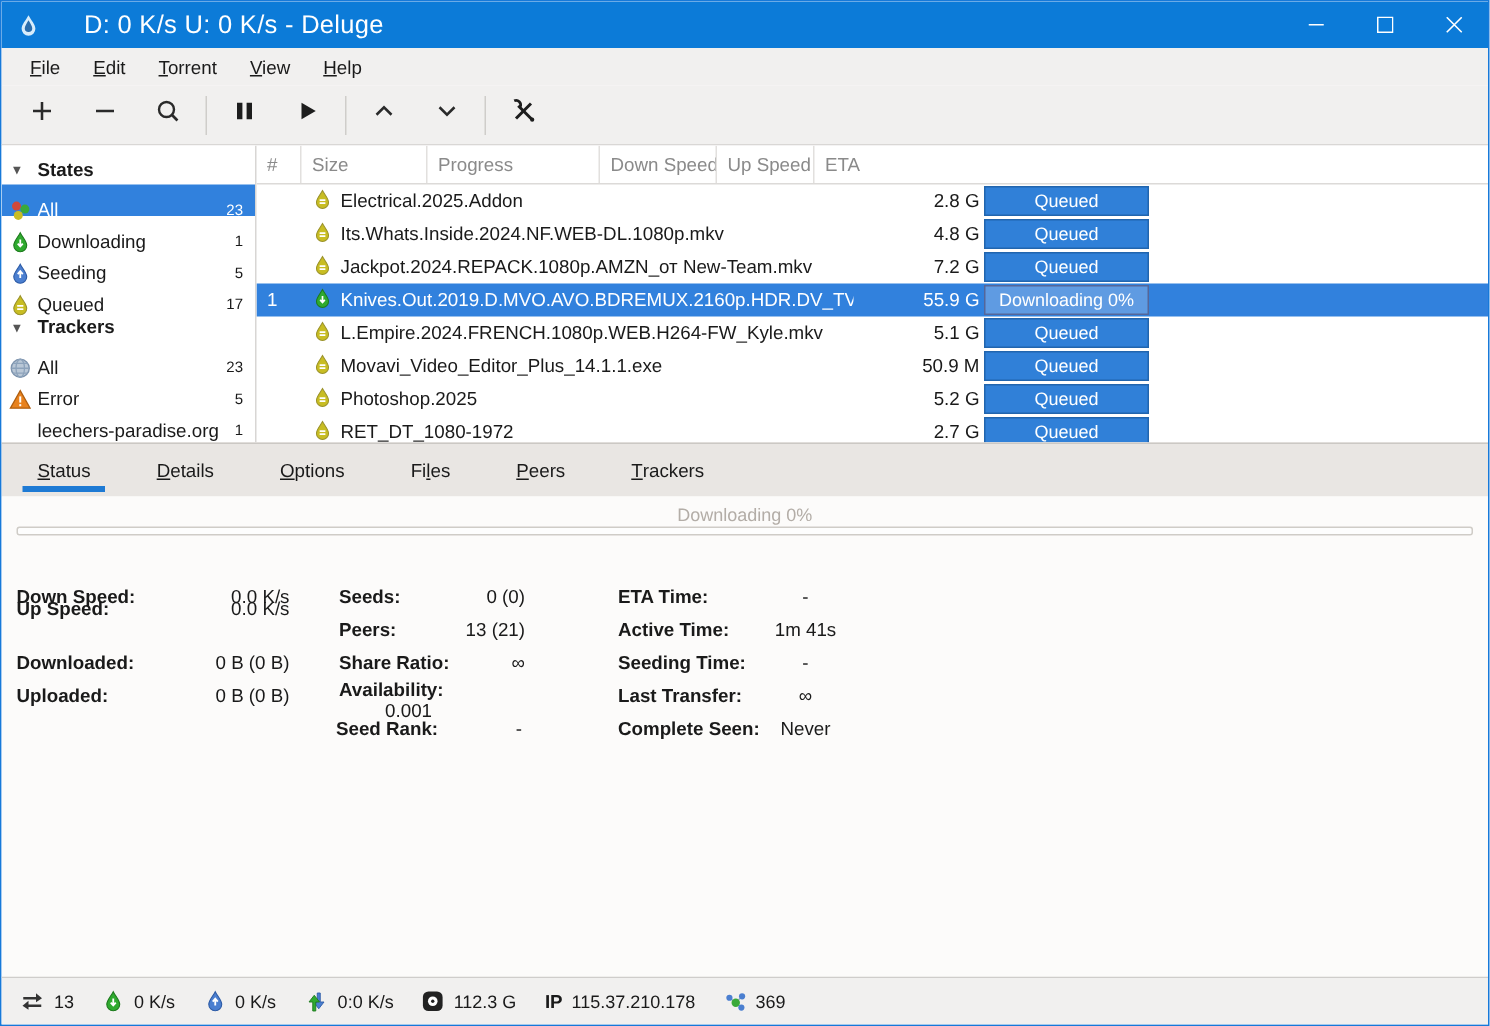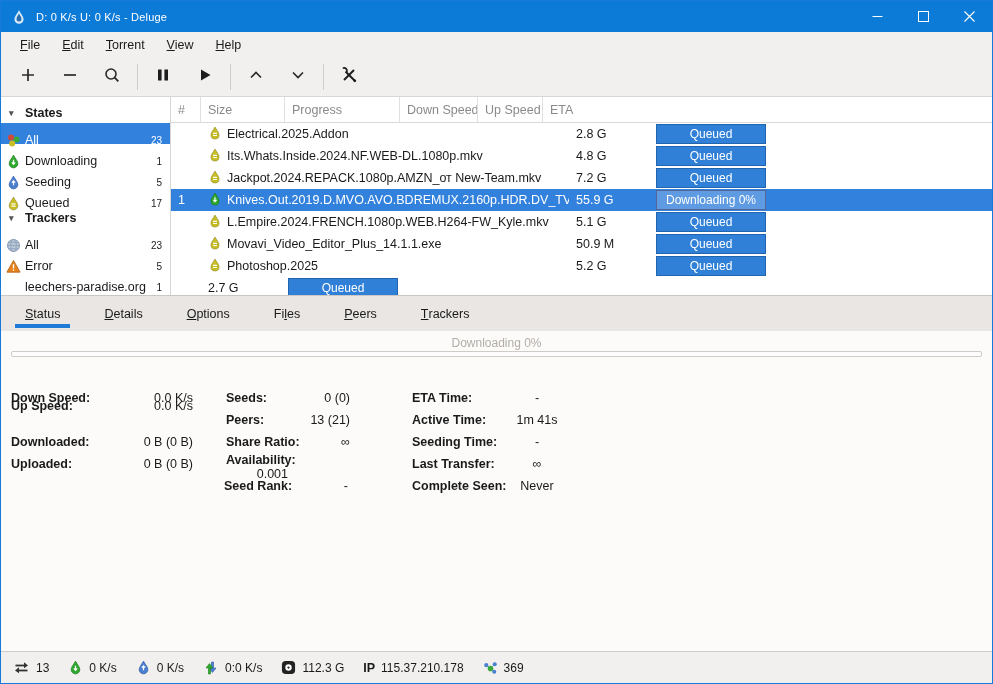--- a/index.html
+++ b/index.html
@@ -5,21 +5,21 @@
   * { margin:0; padding:0; box-sizing:border-box; }
   html,body { width:993px; height:684px; font-family:"Liberation Sans", sans-serif; }
   #window {
     width:993px; height:684px; position:relative; background:#fff;
     border:1px solid #1779d9; display:flex; flex-direction:column; overflow:hidden;
   }
 
   
   .titlebar { height:31px; background:#0c7bd8; display:flex; align-items:center; color:#fff; flex:0 0 auto; }
   .titlebar .app-icon { margin:0 9px 0 10px; display:flex; }
-  .titlebar .title { font-size:11px; letter-spacing:.2px; }
+  .titlebar .title { font-size:17px; letter-spacing:.2px;margin-left:20px; }
   .win-controls { margin-left:auto; display:flex; height:100%; }
   .win-btn { width:46px; height:100%; display:flex; align-items:center; justify-content:center; }
   .win-btn svg { display:block; }
 
   
   .menubar { height:25px; background:#f1f0ef; display:flex; align-items:center; padding-left:8px; flex:0 0 auto; }
   .menu-item { font-size:12.5px; color:#1a1a1a; padding:4px 11px; cursor:default; }
   .menu-item u { text-decoration:underline; }
 
   
@@ -42,21 +42,21 @@
   .side-item.selected .s-count { color:#fff; }
   .side-item.no-icon .s-label { margin-left:20px; }
 
   
   .torrents { flex:1; display:flex; flex-direction:column; overflow:hidden; }
   .t-header { height:26px; display:flex; border-bottom:1px solid #dcdad8; color:#8a8a8a; font-size:12.5px; flex:0 0 auto; }
   .t-header .hc { display:flex; align-items:center; padding-left:7px; border-right:1px solid #e2e0de; white-space:nowrap; overflow:hidden; }
   .t-header .hc:last-child { border-right:none; }
   .hc.c-name { justify-content:flex-start; position:relative; }
   .sort-arrow { position:absolute; right:10px; top:9px; width:0; height:0; border-left:5px solid transparent; border-right:5px solid transparent; border-bottom:6px solid #6e6e6e; }
-  .c-num { width:30px; } .c-name { width:368px; } .c-size { width:84px; } .c-prog { width:115px; }
+  .c-num { width:30px; } .c-name { width:368px; } .c-size { width:84px;text-align:right; } .c-prog { width:115px; }
   .c-down { width:78px; } .c-up { width:65px; } .c-eta { flex:1; }
   .t-row { height:22px; display:flex; align-items:center; font-size:12.5px; color:#1a1a1a; flex:0 0 auto; }
   .t-row .tc { padding-left:7px; white-space:nowrap; overflow:hidden; }
   .t-row .name-cell { display:flex; align-items:center; gap:5px; }
   .t-row .name-cell svg { flex:0 0 auto; }
   .t-row.selected { background:#3181dd; color:#fff; }
   .bar { height:20px; margin:1px 1px 1px 3px; width:110px; background:#3080d8; border:1px solid #2165ae; color:#fff; font-size:12px; display:flex; align-items:center; justify-content:center; white-space:nowrap; }
   .t-row.selected .bar { background:#5f9be2; border-color:#569!important; border-color:#4e8cd2; }
 
   
@@ -379,20 +379,27 @@
             <div class="tc c-size">5.2 G</div>
             <div class="c-prog">
               <div class="bar">Queued</div>
             </div>
             <div class="tc c-down"></div>
             <div class="tc c-up"></div>
             <div class="tc c-eta"></div>
           </div>
           <div class="t-row">
             <div class="tc c-num"></div>
+            <div class="tc c-name name-cell">
+              <span><svg width="14" height="14" viewBox="0 0 16 16">
+                  <path d="M8 1.2 C6.2 4.6 3.4 7.4 3.4 10.2 a4.6 4.6 0 0 0 9.2 0 C12.6 7.4 9.8 4.6 8 1.2 Z" fill="#c8bd23" stroke="#9a922a" stroke-width="0.8"></path>
+                  <path d="M5.8 8.4 H10.2 M5.8 10.8 H10.2" stroke="#fff" stroke-width="1.3"></path>
+                </svg></span>
+              <span>RET_DT_1080-1972</span>
+            </div>
             <div class="tc c-size">2.7 G</div>
             <div class="c-prog">
               <div class="bar">Queued</div>
             </div>
             <div class="tc c-down"></div>
             <div class="tc c-up"></div>
             <div class="tc c-eta"></div>
           </div>
         </div>
     </div>

